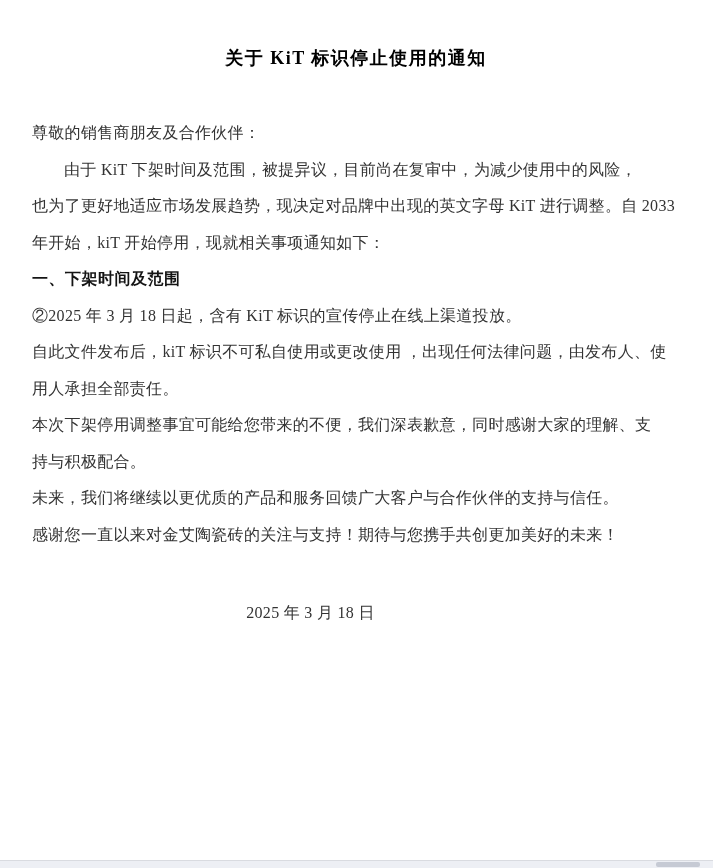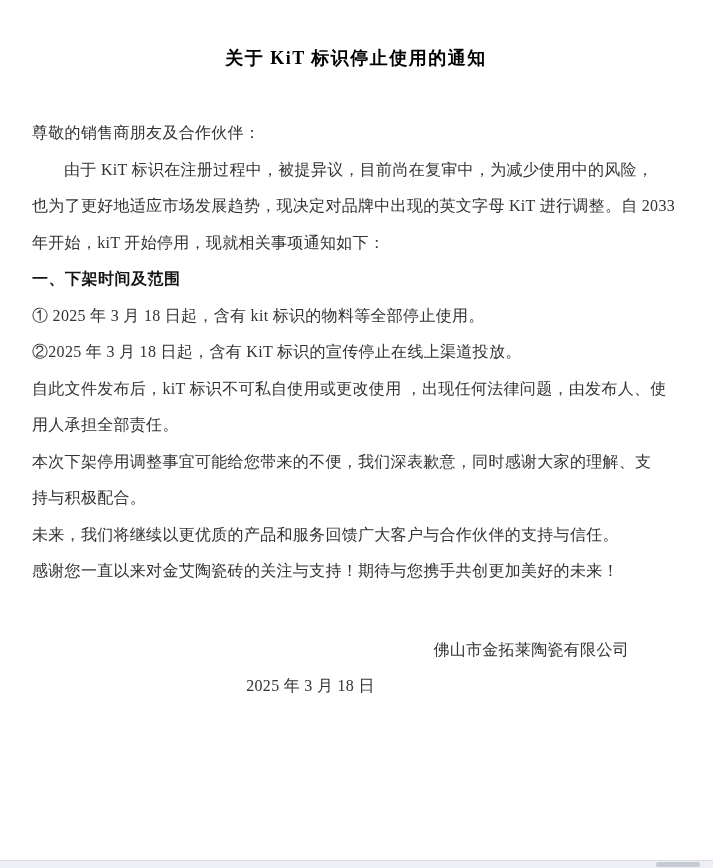--- a/index.html
+++ b/index.html
@@ -84,37 +84,35 @@
 <body>
 
 <div class="page">
   <div class="content">
 
     <h1 class="doc-title">关于 KiT 标识停止使用的通知</h1>
 
     <div class="body-text">
       <div class="line">尊敬的销售商朋友及合作伙伴：</div>
 
-      <div class="line indent">由于 KiT 标识在注册过程中，被提异议，目前尚在复审中，为减少使用中的风险，</div>
+      <div class="line indent">由于 KiT 下架时间及范围，被提异议，目前尚在复审中，为减少使用中的风险，</div>
       <div class="line">也为了更好地适应市场发展趋势，现决定对品牌中出现的英文字母 KiT 进行调整。自 2033</div>
       <div class="line">年开始，kiT 开始停用，现就相关事项通知如下：</div>
 
       <div class="line heading">一、下架时间及范围</div>
-      <div class="line">① 2025 年 3 月 18 日起，含有 kit 标识的物料等全部停止使用。</div>
       <div class="line">②2025 年 3 月 18 日起，含有 KiT 标识的宣传停止在线上渠道投放。</div>
 
       <div class="line">自此文件发布后，kiT 标识不可私自使用或更改使用 ，出现任何法律问题，由发布人、使</div>
       <div class="line">用人承担全部责任。</div>
       <div class="line">本次下架停用调整事宜可能给您带来的不便，我们深表歉意，同时感谢大家的理解、支</div>
       <div class="line">持与积极配合。</div>
       <div class="line">未来，我们将继续以更优质的产品和服务回馈广大客户与合作伙伴的支持与信任。</div>
       <div class="line">感谢您一直以来对金艾陶瓷砖的关注与支持！期待与您携手共创更加美好的未来！</div>
 
       <div class="signature-block">
-        <div class="line sig-company">佛山市金拓莱陶瓷有限公司</div>
         <div class="line sig-date">2025 年 3 月 18 日</div>
       </div>
     </div>
   </div>
 
   <div class="bottom-bar">
     <div class="scroll-thumb"></div>
   </div>
 </div>
 

